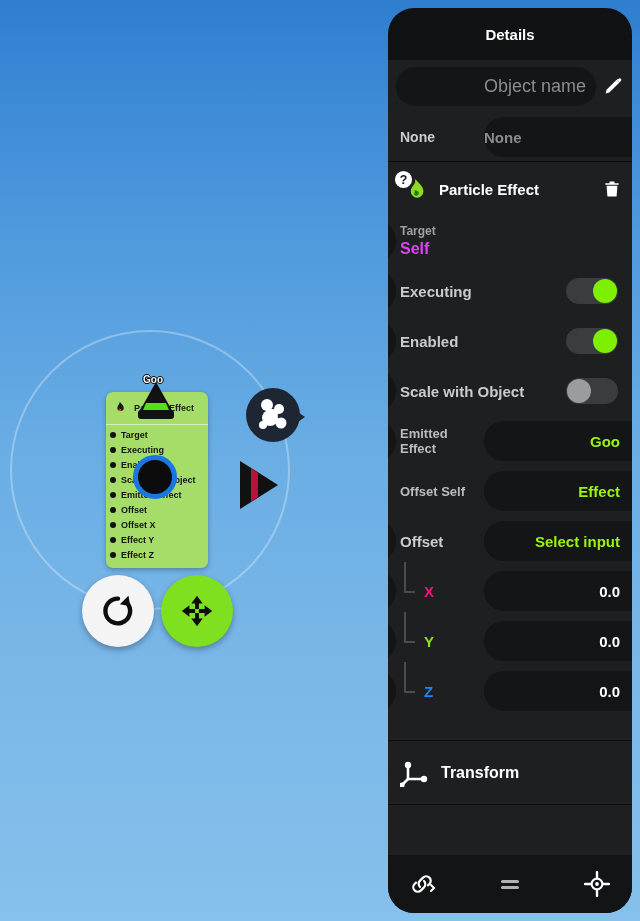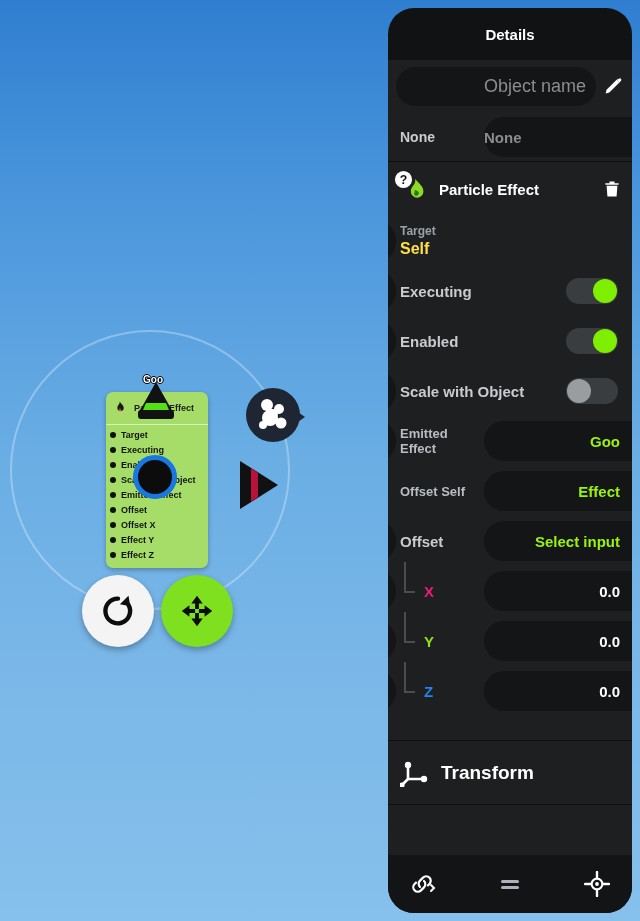--- a/index.html
+++ b/index.html
@@ -140,21 +140,21 @@
     position: relative; display: flex; align-items: center;
     min-height: 50px; background: #1e1f20; padding-left: 12px;
   }
   .prop-label { font-size: 15px; font-weight: bold; color: #c9cccf; }
   .prop-label.small { font-size: 13px; color: #b9bdc1; }
   .prop-sub {
     display: flex; flex-direction: column; justify-content: center;
     padding: 4px 0;
   }
   .prop-sub .k { font-size: 12px; font-weight: bold; color: #9aa0a5; line-height: 15px; }
-  .prop-sub .v { font-size: 16px; font-weight: bold; color: #fde047; line-height: 19px; }
+  .prop-sub .v { font-size: 16px; font-weight: bold; color: #d946ef; line-height: 19px; }
 
   .prop-right { margin-left: auto; display: flex; align-items: center; }
 
   .toggle {
     width: 52px; height: 26px; border-radius: 13px; background: #3a3d40;
     position: relative; margin-right: 14px; flex: none;
   }
   .toggle .knob {
     position: absolute; top: 1px; width: 24px; height: 24px; border-radius: 50%;
   }
@@ -189,21 +189,21 @@
     position: absolute; left: 16px; top: 25px; width: 11px; height: 2px; background: #4a4d50;
   }
   .axis-letter { font-size: 15px; font-weight: bold; margin-left: 2px; }
 
   
   .collapsed {
     height: 63px; display: flex; align-items: center; padding: 0 10px 0 12px;
     background: #1e1f20;
   }
   .collapsed .label {
-    margin-left: 13px; font-size: 19px; font-weight: bold; color: #ffffff;
+    margin-left: 13px; font-size: 16px; font-weight: bold; color: #ffffff;
     flex: 1 1 auto;
   }
   .collapsed .lead-icon { width: 28px; height: 28px; flex: none; }
   .collapsed .trail-icon { width: 26px; height: 26px; flex: none; }
 
   #panel-footer {
     height: 58px; flex: none; background: #131415;
     display: flex; align-items: center; justify-content: space-between;
     padding: 0 22px;
   }

